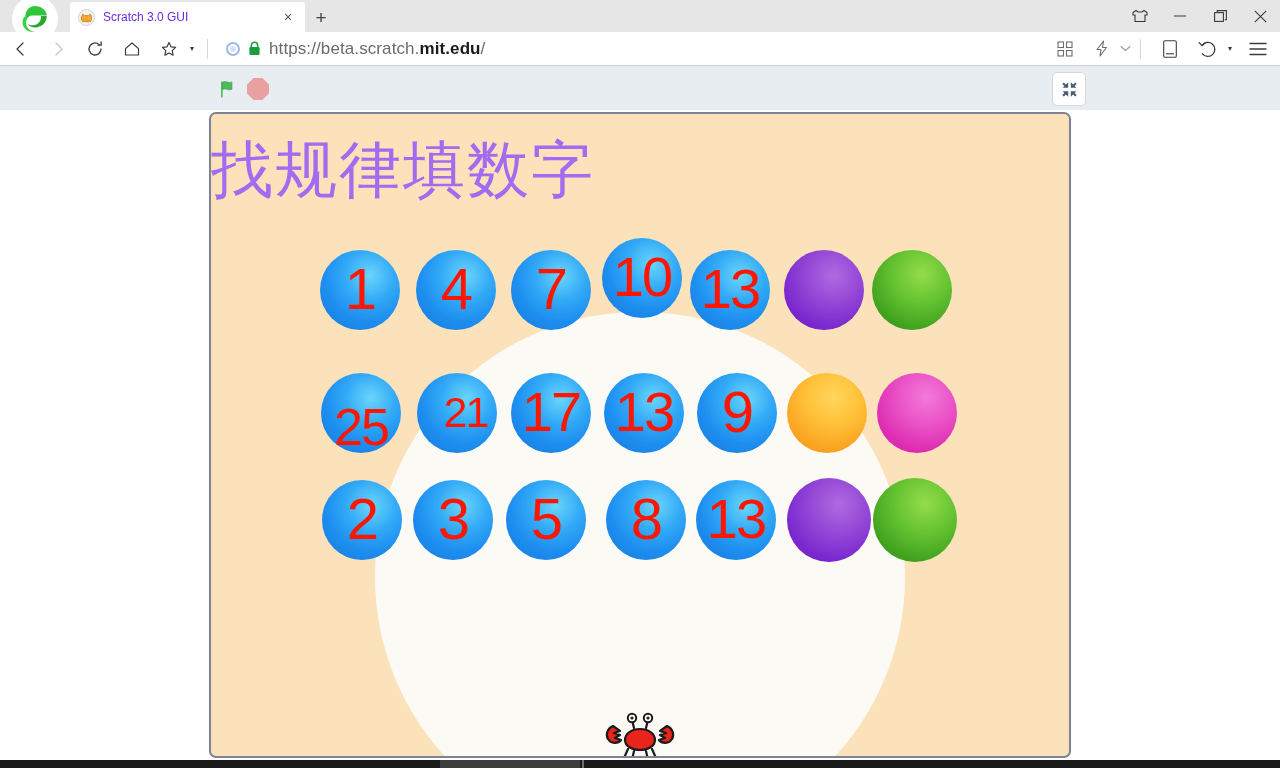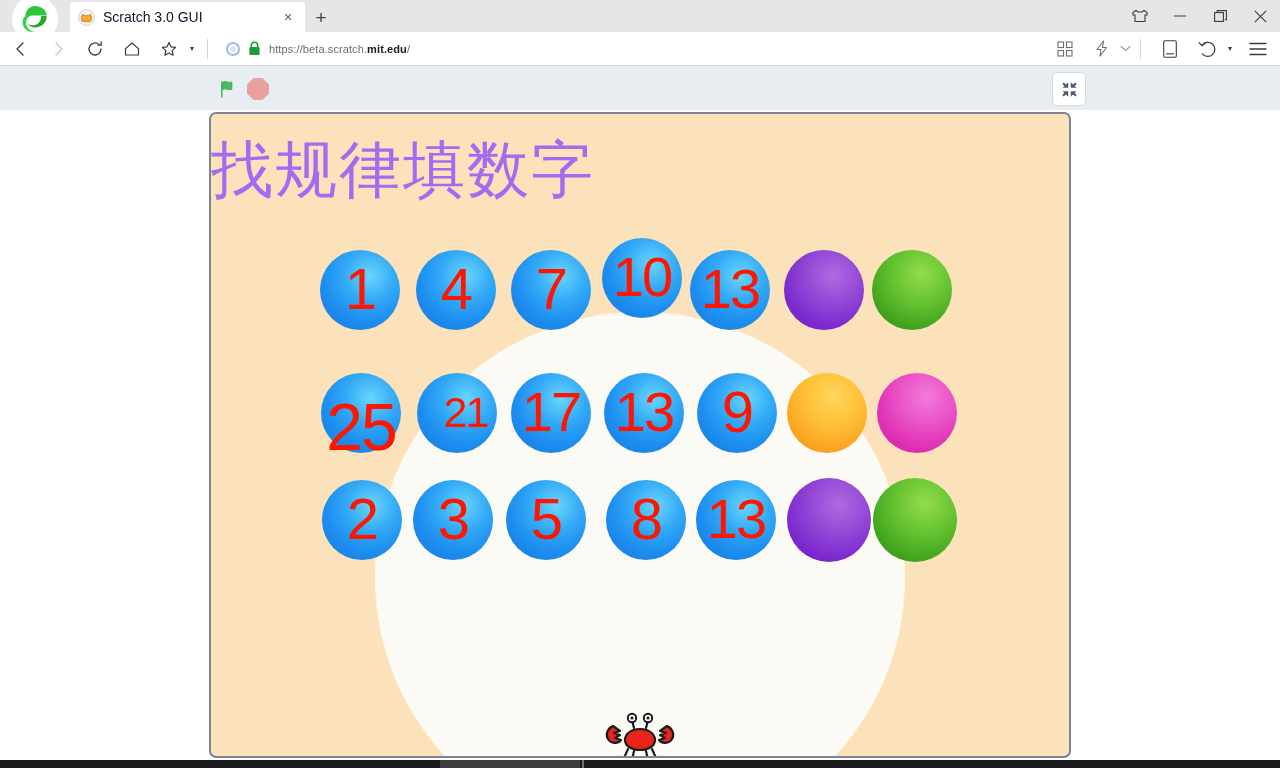--- a/index.html
+++ b/index.html
@@ -28,21 +28,21 @@
   .tab {
     position: absolute; left: 70px; top: 2px;
     width: 235px; height: 30px;
     background: #ffffff;
     border-top-left-radius: 3px; border-top-right-radius: 3px;
     display: flex; align-items: center;
     padding: 0 8px;
   }
   .tab-favicon { width: 17px; height: 17px; flex: 0 0 17px; margin-right: 8px; }
   .tab-title {
-    font-size: 14px; color: #0f172a; white-space: nowrap;
+    font-size: 12px; color: #6d28d9; white-space: nowrap;
     overflow: hidden; text-overflow: ellipsis; flex: 1 1 auto;
   }
   .tab-close {
     width: 18px; height: 18px; flex: 0 0 18px;
     display: flex; align-items: center; justify-content: center;
     color: #555; font-size: 14px; line-height: 1;
   }
   .newtab {
     position: absolute; left: 308px; top: 4px;
     width: 26px; height: 26px;
@@ -70,21 +70,21 @@
     color: #3c3c3c;
   }
   .tb-icon.disabled { color: #c6c6c6; }
   .tb-caret { width: 14px; height: 30px; display:flex; align-items:center; justify-content:center; color:#3c3c3c; font-size:8px;}
   .tb-sep { width: 1px; height: 20px; background: #d8d8d8; margin: 0 8px; }
 
   .urlbar { display: flex; align-items: center; flex: 1 1 auto; height: 30px; padding-left: 10px; }
   .url-shield { width: 14px; height: 14px; border-radius: 50%; border: 2px solid #9db9e8; margin-right: 8px; background:#fff; position:relative;}
   .url-shield::after{content:"";position:absolute;inset:2px;border-radius:50%;background:#d5e2f7;}
   .url-lock { margin-right: 8px; display:flex; }
-  .url-text { font-size: 11px; color: #6b6b6b; letter-spacing: .1px; text-align: right; }
+  .url-text { font-size: 17px; color: #6b6b6b; letter-spacing: .1px; text-align: right; }
   .url-text b { color: #1b1b1b; font-weight: 700; }
 
   .tb-right { display: flex; align-items: center; margin-right: 6px; }
 
   .toolbar-bottom-line {
     position: absolute; top: 65px; left: 0; width: 1280px; height: 1px;
     background: #d0d0d0;
   }
 
   
@@ -350,21 +350,21 @@
           </div>
           <div class="ball b-blue" style="left: 391px; top: 124px; width: 80px; height: 80px;">
             <span class="num" style="font-size: 56px;">10</span>
           </div>
           <div class="ball b-blue" style="left: 479px; top: 136px; width: 80px; height: 80px;">
             <span class="num" style="font-size: 56px;">13</span>
           </div>
           <div class="ball b-purple" style="left: 573px; top: 136px; width: 80px; height: 80px;"></div>
           <div class="ball b-green" style="left: 661px; top: 136px; width: 80px; height: 80px;"></div>
           <div class="ball b-blue" style="left: 110px; top: 259px; width: 80px; height: 80px;">
-            <span class="num" style="font-size: 66px; margin-top: 28px;">25</span>
+            <span class="num" style="font-size: 52px; margin-top: 28px;">25</span>
           </div>
           <div class="ball b-blue" style="left: 206px; top: 259px; width: 80px; height: 80px;">
             <span class="num" style="font-size: 43px; margin-left: 17px;">21</span>
           </div>
           <div class="ball b-blue" style="left: 300px; top: 259px; width: 80px; height: 80px;">
             <span class="num" style="font-size: 56px;">17</span>
           </div>
           <div class="ball b-blue" style="left: 393px; top: 259px; width: 80px; height: 80px;">
             <span class="num" style="font-size: 56px;">13</span>
           </div>

